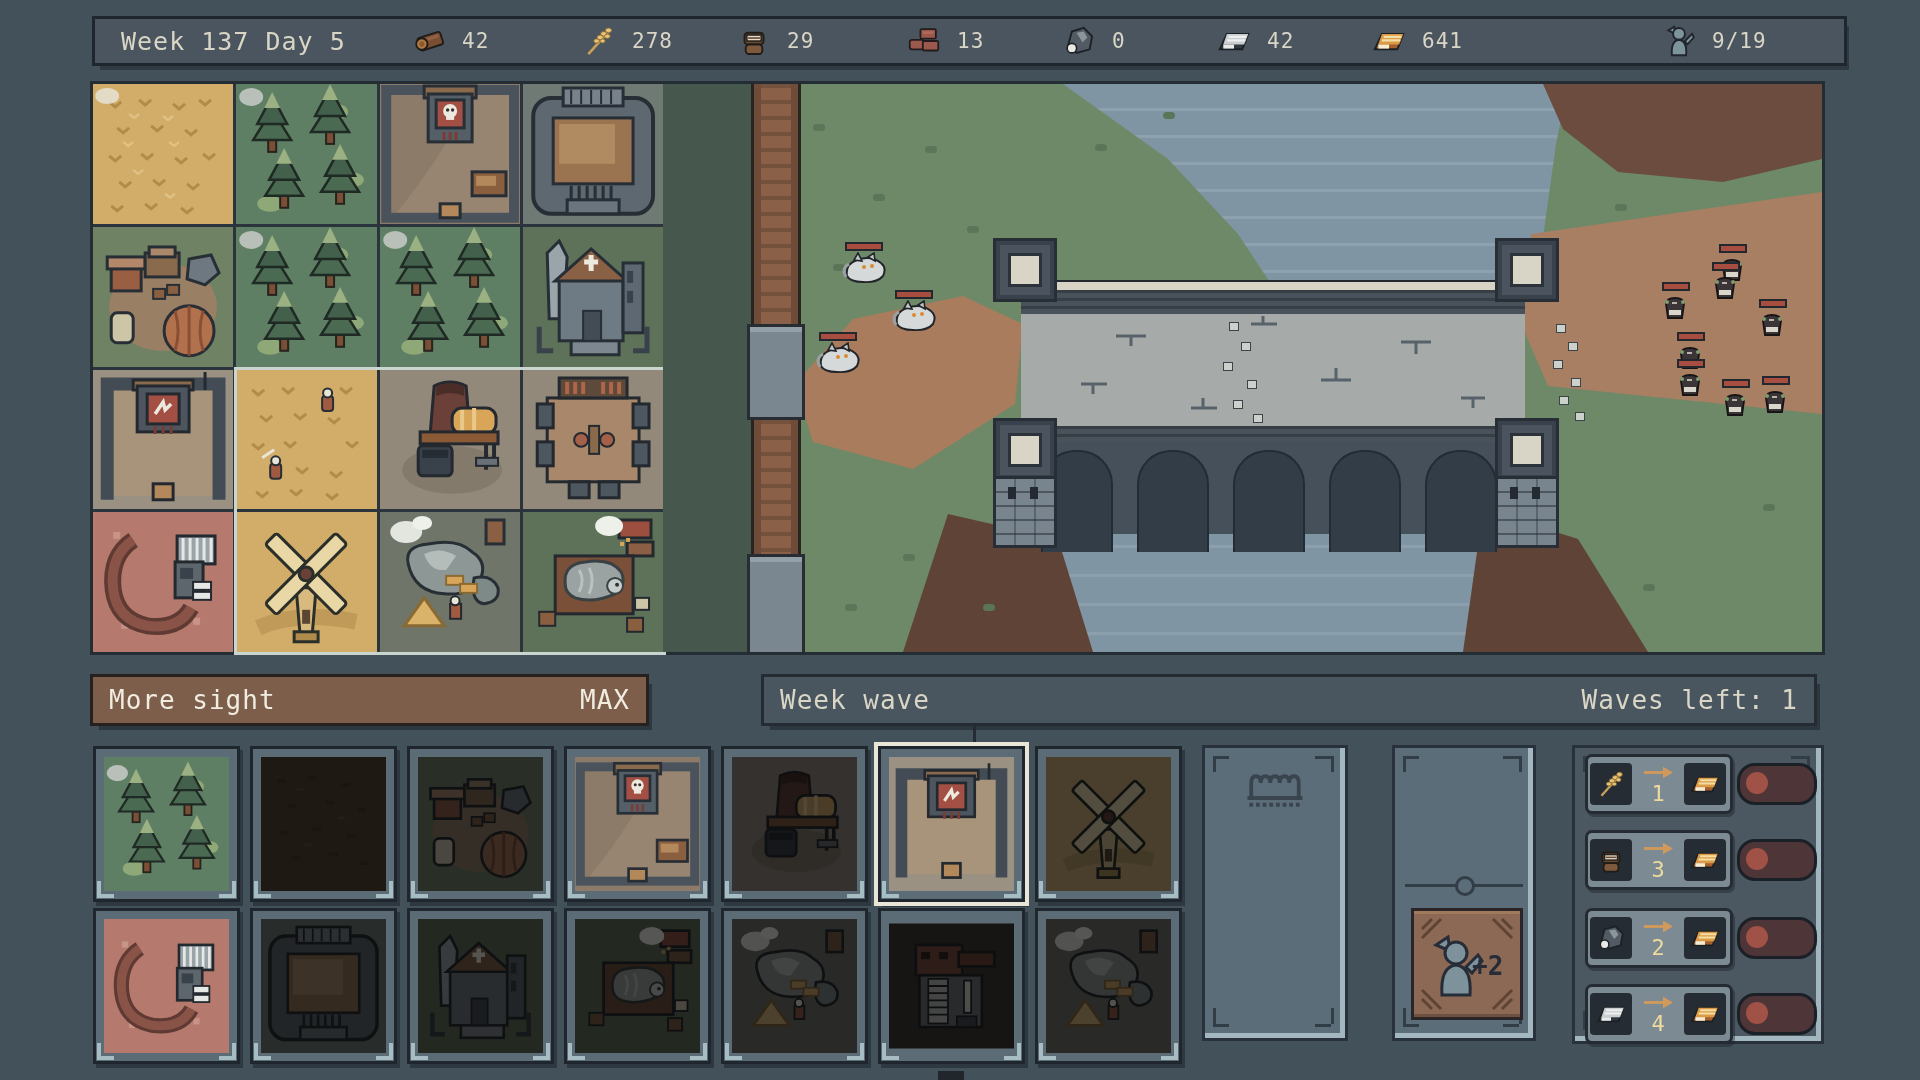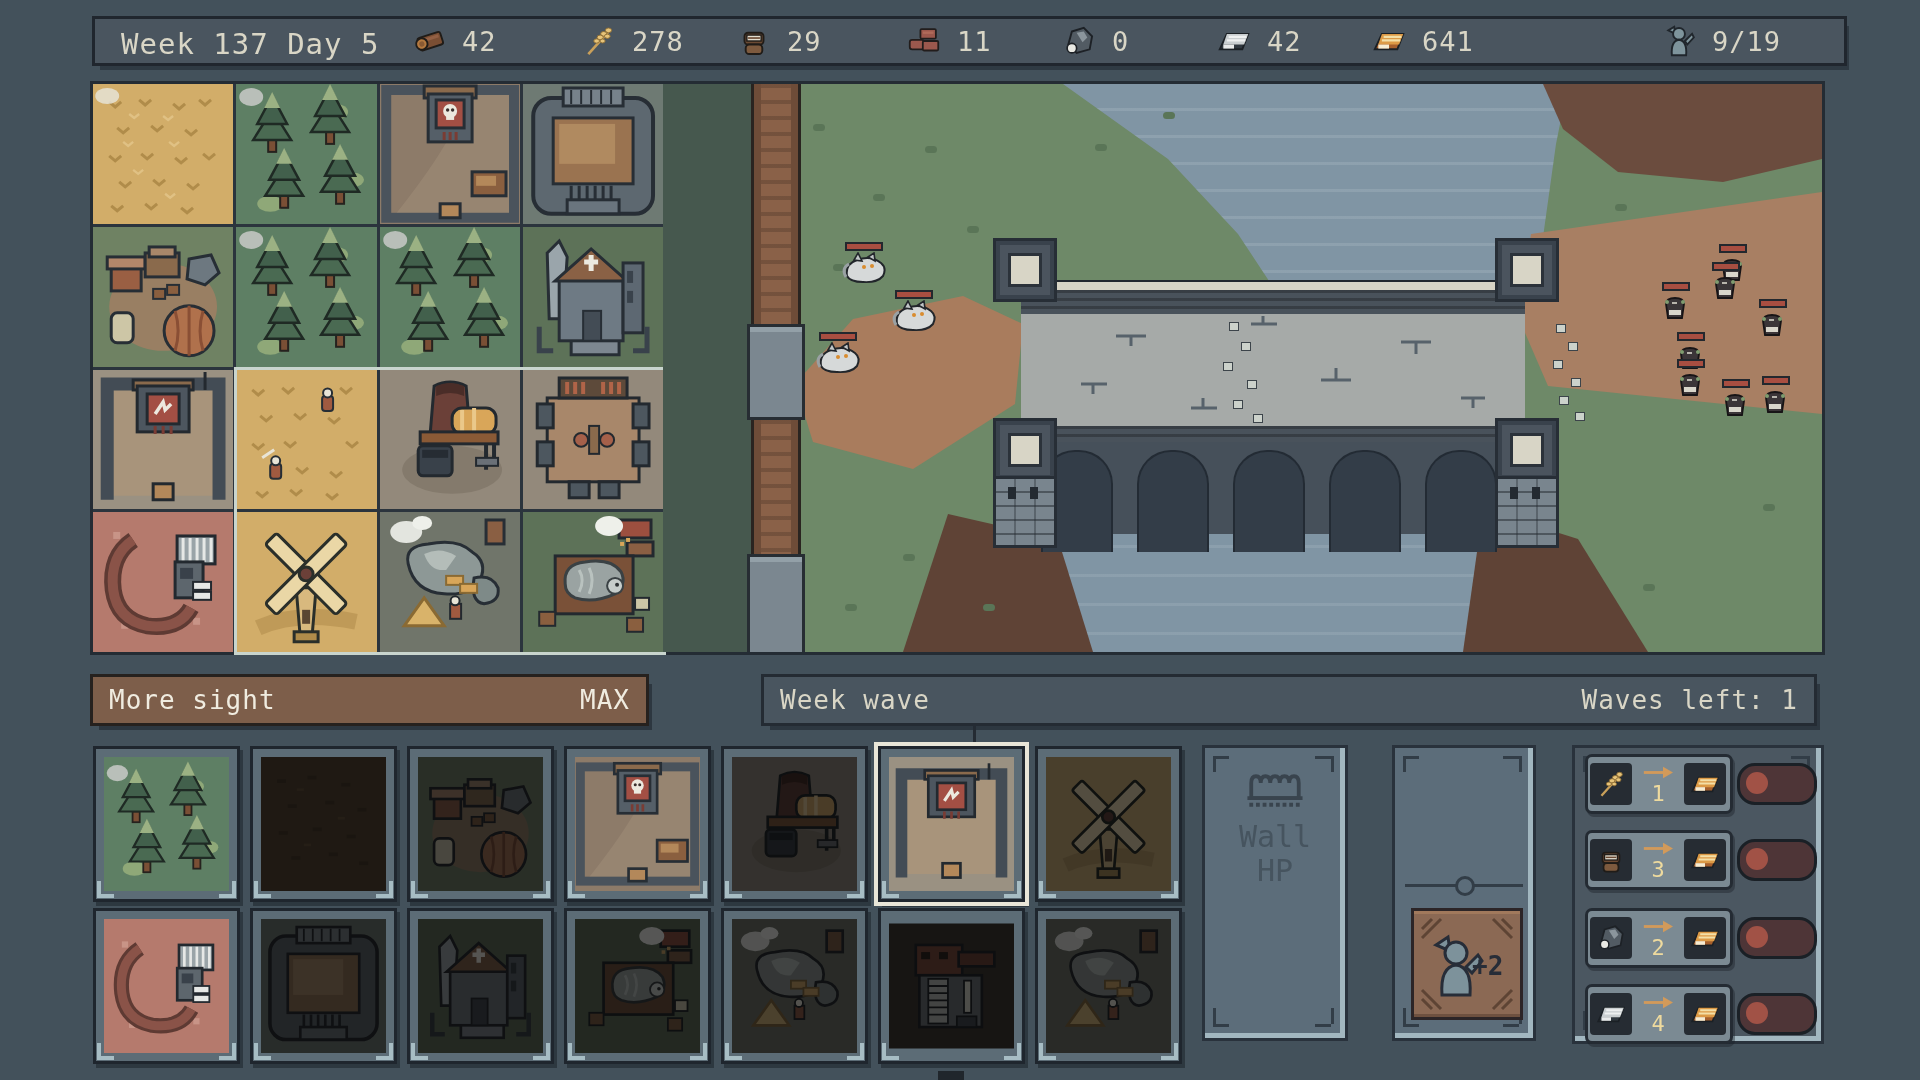--- a/index.html
+++ b/index.html
@@ -8,25 +8,25 @@
     background:#43515b;
     font-family:"DejaVu Sans Mono", monospace;
     color:#d9d6c6;
   }
   
   #topbar{
     left:95px;top:19px;width:1749px;height:44px;position:absolute;
     background:#4a555f;
     box-shadow:0 0 0 3px #20262e, 5px 7px 0 rgba(24,30,37,.45);
   }
-  #topbar .date{position:absolute;left:26px;top:8px;font-size:29px;letter-spacing:1px;}
+  #topbar .date{position:absolute;left:26px;top:8px;font-size:25px;letter-spacing:1px;}
   .res-item{position:absolute;top:2px;height:40px;display:flex;align-items:center;gap:14px;}
   .res-item .icon{width:38px;height:38px;display:inline-block;}
   .res-item .icon svg{width:100%;height:100%;}
-  .res-item .value{font-size:27px;letter-spacing:1px;}
+  .res-item .value{font-size:21px;letter-spacing:1px;}
   
   #map{left:93px;top:84px;width:1729px;height:568px;position:absolute;
        box-shadow:0 0 0 3px #242c34;}
   #tilegrid{position:absolute;left:0;top:0;width:570px;height:568px;
     display:grid;grid-template-columns:repeat(4,1fr);grid-template-rows:repeat(4,1fr);
     gap:3px;background:#2b343d;}
   .tile{position:relative;overflow:hidden;}
   .tile svg{position:absolute;inset:0;width:100%;height:100%;}
   #tile-selection{position:absolute;left:141px;top:283px;width:426px;height:282px;
     border:3px solid #c9d5ce;pointer-events:none;}
@@ -182,21 +182,21 @@
       </div>
       <div class="res-item" style="left: 810px;">
         <span class="icon"><svg viewBox="0 0 32 32">
             <g fill="#9c584d" stroke="#221d1c" stroke-width="1.5">
               <rect x="13" y="6" width="13" height="8" rx="1"></rect>
               <rect x="4" y="15" width="12" height="8" rx="2"></rect>
               <rect x="15" y="16" width="13" height="8" rx="1"></rect>
             </g>
             <rect x="15" y="8" width="9" height="2" fill="#b06a5a"></rect>
           </svg></span>
-        <span class="value">11</span>
+        <span class="value">13</span>
       </div>
       <div class="res-item" style="left: 965px;">
         <span class="icon"><svg viewBox="0 0 32 32">
             <path d="M10 8 L20 5 L27 12 L25 23 L14 26 L7 19 Z" fill="#525b63" stroke="#1d2126" stroke-width="1.6"></path>
             <path d="M14 9 L20 8 L23 13 L19 17 Z" fill="#8b959c"></path>
             <circle cx="10" cy="22" r="4" fill="#e9e9e3" stroke="#1d2126" stroke-width="1.4"></circle>
           </svg></span>
         <span class="value">0</span>
       </div>
       <div class="res-item" style="left: 1120px;">
@@ -1010,24 +1010,20 @@
       </div>
     </div>
   </div>
 
 <div id="wall-panel" class="panel">
   <span class="crown"><svg viewBox="0 0 80 52" fill="none" stroke="#39444e" stroke-width="4">
         <path d="M15 38 V22 q0-7 5-7 t5 7 q0-7 5-7 t5 7 q0-7 5-7 t5 7 q0-7 5-7 t5 7 q0-7 5-7 t5 7 V38 Z"></path>
         <path d="M11 38 h58"></path>
         <path d="M13 45 h54" stroke-dasharray="4 3"></path>
       </svg></span>
-  <div class="title">
-    <div>Wall</div>
-      <div>HP</div>
-  </div>
 </div>
 
 <div id="speed-panel" class="panel">
   <div id="divider"></div>
   <div id="divider-knob"></div>
   <div class="brown-btn" style="top:160px;">
     <span><svg viewBox="0 0 106 106">
           <g stroke="#5e4434" stroke-width="3">
             <path d="M8 18 L18 8 M8 27 L27 8 M98 18 L88 8 M98 27 L79 8 M8 88 L18 98 M8 79 L27 98 M98 88 L88 98 M98 79 L79 98"></path>
           </g>

